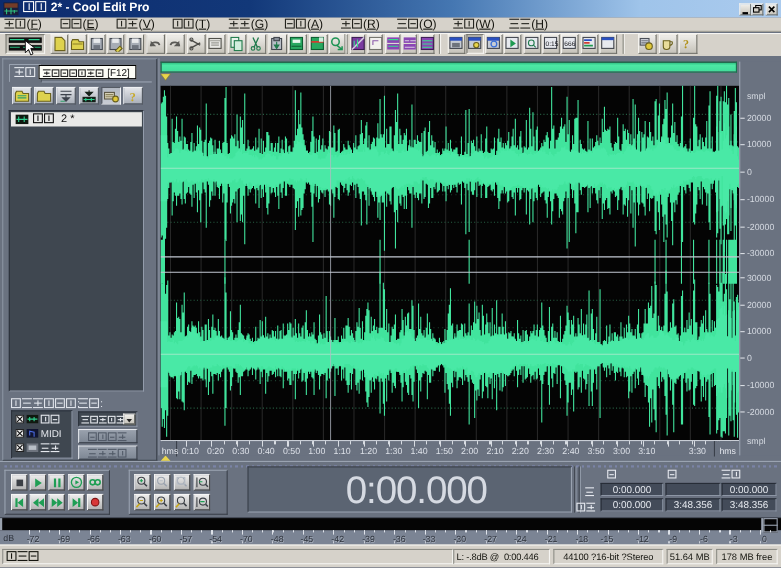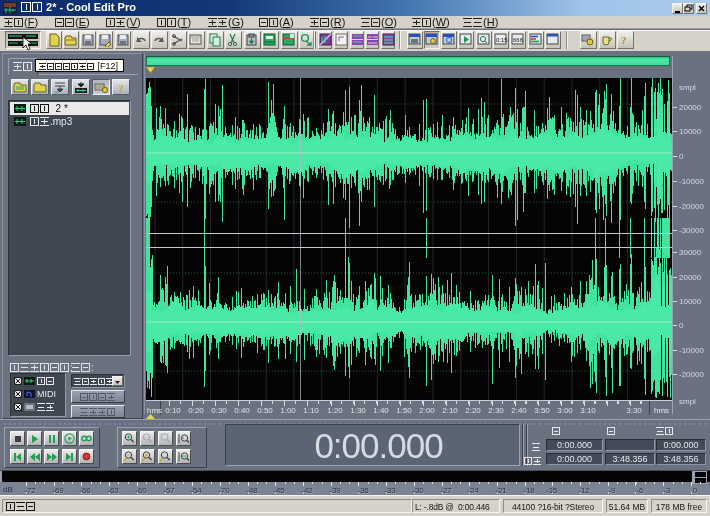--- a/index.html
+++ b/index.html
@@ -316,27 +316,20 @@
       <text x="4" y="11" font-size="11" font-weight="bold" font-family="Liberation Serif" fill="#c8a822">?</text>
     </svg>
   </div>
 <div class="a sunk" style="left:8px;top:100px;width:123px;height:256px">
 <div class="a" style="left:1px;top:1px;width:119px;height:13px;background:#e9e9e7;color:#111;font-size:10px">
       <svg width="12" height="9" class="a" style="left:4px;top:2px">
         <rect width="12" height="9" fill="#10180f"></rect>
         <path d="M1 4.5h10M3 2v5M8 2v5" stroke="#2fd090"></path>
       </svg>
       <span class="a" style="left:20px;top:1px"><b class="z za zv" style="width:9px;height:9px;vertical-align:-1px;color:#111;"></b><b class="z za zv" style="width:9px;height:9px;vertical-align:-1px;color:#111;"></b>&nbsp;&nbsp;2 *</span>
-    </div>
-<div class="a" style="left:1px;top:14px;width:119px;height:13px;color:#e6e9ee;font-size:10px">
-      <svg width="12" height="9" class="a" style="left:4px;top:2px">
-        <rect width="12" height="9" fill="#10180f"></rect>
-        <path d="M1 4.5h10M3 2v5M8 2v5" stroke="#2fd090"></path>
-      </svg>
-      <span class="a" style="left:20px;top:1px"><b class="z za zv" style="width:9px;height:9px;vertical-align:-1px;color:#e6e9ee;"></b><b class="z zb zv zm" style="width:9px;height:9px;vertical-align:-1px;color:#e6e9ee;"><i></i></b>.mp3</span>
     </div>
 </div>
 <div class="a" style="left:10px;top:362px;color:#dfe3ea;font-size:10px"><b class="z za zv" style="width:9px;height:9px;vertical-align:-1px;color:#dfe3ea;"></b><b class="z zb zm" style="width:9px;height:9px;vertical-align:-1px;color:#dfe3ea;"><i></i></b><b class="z zb zv zm" style="width:9px;height:9px;vertical-align:-1px;color:#dfe3ea;"><i></i></b><b class="z za zv" style="width:9px;height:9px;vertical-align:-1px;color:#dfe3ea;"></b><b class="z za zm" style="width:9px;height:9px;vertical-align:-1px;color:#dfe3ea;"><i></i></b><b class="z za zv" style="width:9px;height:9px;vertical-align:-1px;color:#dfe3ea;"></b>:</div>
 <div class="a" style="left:71px;top:362px;color:#dfe3ea;font-size:10px"><b class="z zb zm" style="width:9px;height:9px;vertical-align:-1px;color:#dfe3ea;"><i></i></b><b class="z za zm" style="width:9px;height:9px;vertical-align:-1px;color:#dfe3ea;"><i></i></b>:</div>
 <div class="a sunk" style="left:10px;top:373px;width:56px;height:44px">
 <svg width="8" height="8" class="a" style="left:3px;top:3px">
       <rect x="0.5" y="0.5" width="7" height="7" fill="#e8e8e8" stroke="#222"></rect>
       <path d="M1.5 1.5l5 5M6.5 1.5l-5 5" stroke="#111"></path>
     </svg>
 <svg width="11" height="8" class="a" style="left:13px;top:3px">

